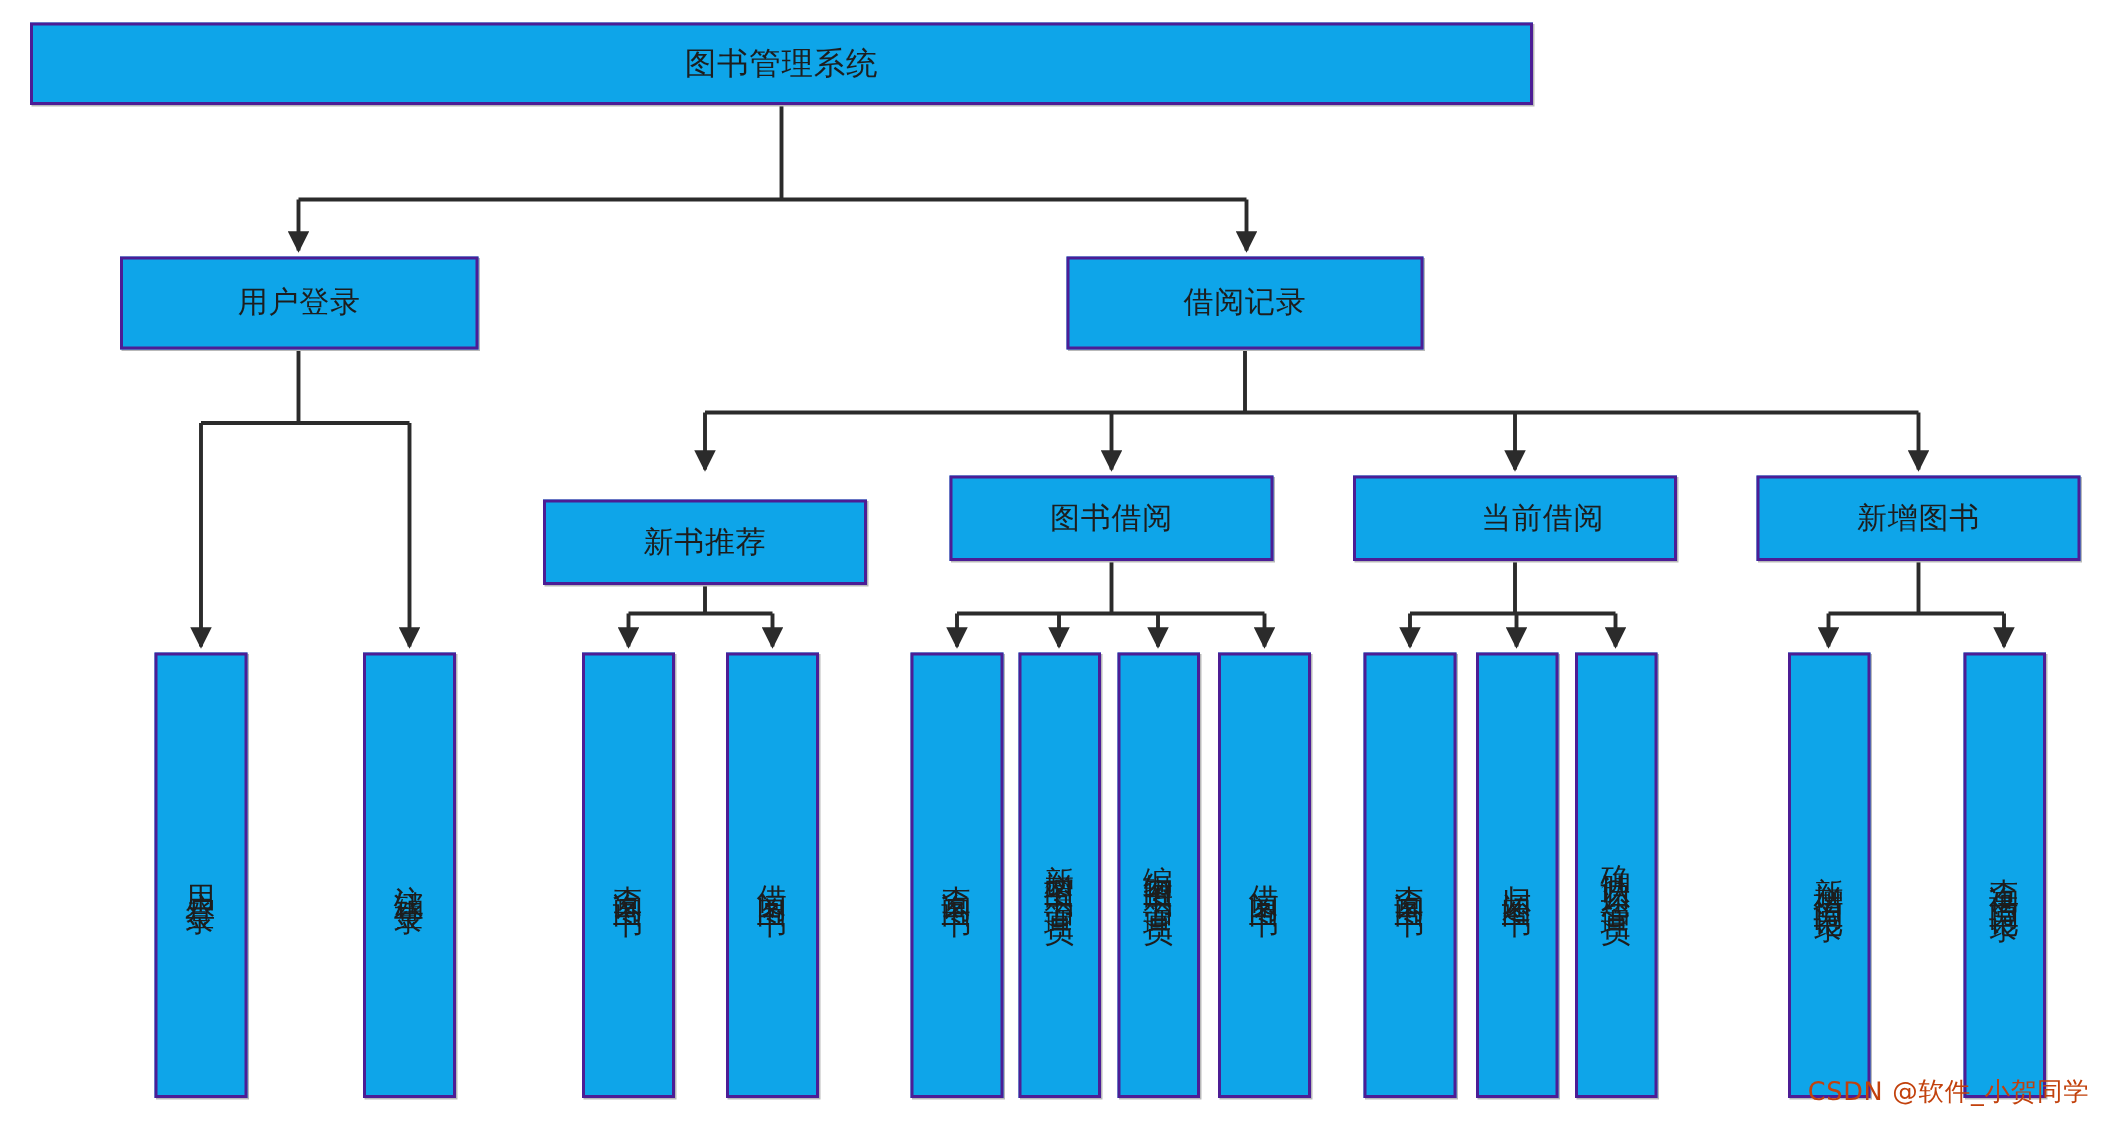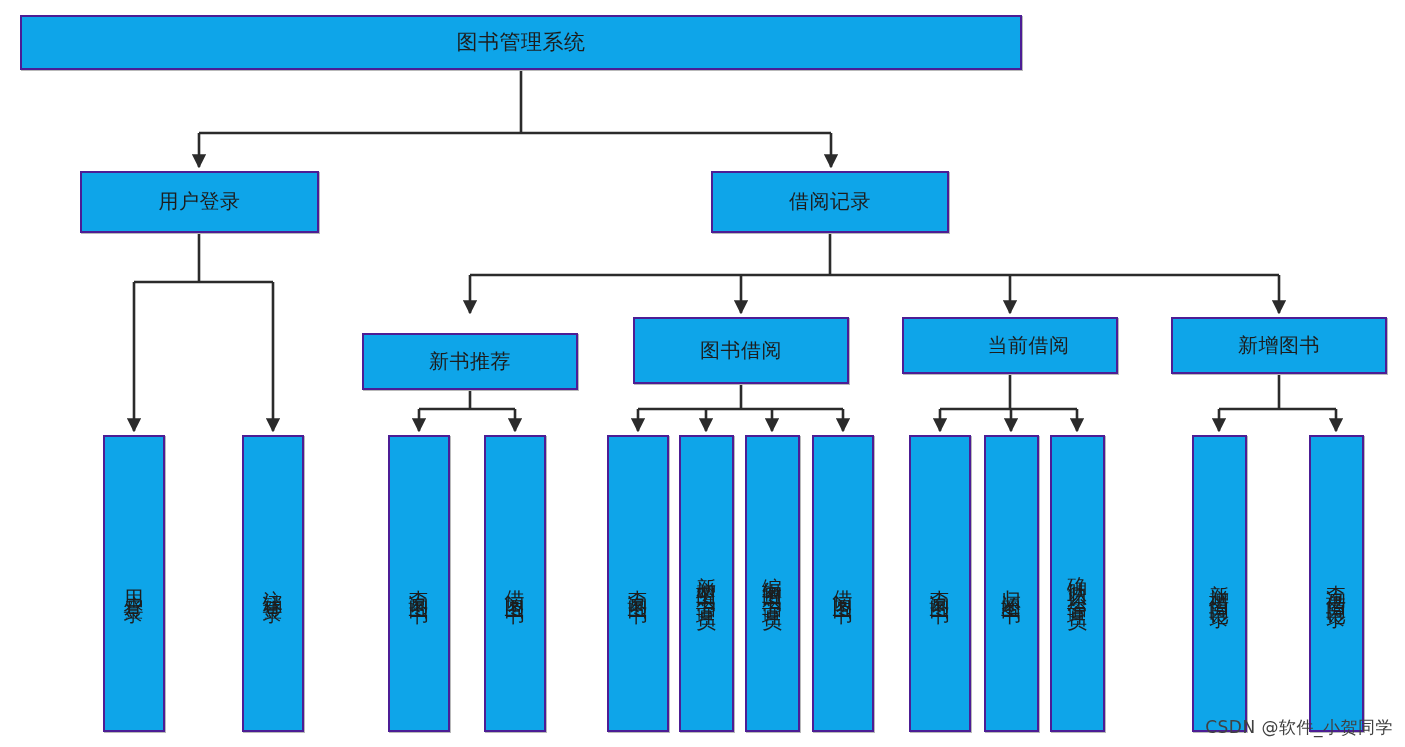--- a/index.html
+++ b/index.html
@@ -64,21 +64,21 @@
     line-height: 1.0;
     letter-spacing: 5px;
     white-space: nowrap;
     max-height: 100%;
   }
   .watermark {
     position: absolute;
     right: 12px;
     bottom: 8px;
     font-size: 17px;
-    color: #404040;
+    color: #c2410c;
     letter-spacing: 0.5px;
     z-index: 3;
     white-space: nowrap;
     font-family: "DejaVu Sans", "Liberation Sans", sans-serif;
   }
 </style>
 </head>
 <body>
 
 <div id="canvas">
@@ -140,21 +140,21 @@
   <div class="node hbox" style="left:80px; top:171px; width:239px; height:62px;">
     <span class="label">用户登录</span>
   </div>
   <div class="node hbox" style="left:711px; top:171px; width:238px; height:62px;">
     <span class="label">借阅记录</span>
   </div>
 
   <div class="node hbox" style="left:362px; top:333px; width:216px; height:57px;">
     <span class="label">新书推荐</span>
   </div>
-  <div class="node hbox" style="left:633px; top:317px; width:216px; height:67px;">
+  <div class="node hbox" style="left:633px; top:317px; width:216px; height:57px;">
     <span class="label">图书借阅</span>
   </div>
   <div class="node hbox" style="left:902px; top:317px; width:216px; height:57px;padding-left:37px;">
     <span class="label">当前借阅</span>
   </div>
   <div class="node hbox" style="left:1171px; top:317px; width:216px; height:57px;">
     <span class="label">新增图书</span>
   </div>
 
   <div class="node leaf" style="left:103px; top:435px; width:62px; height:297px;">

